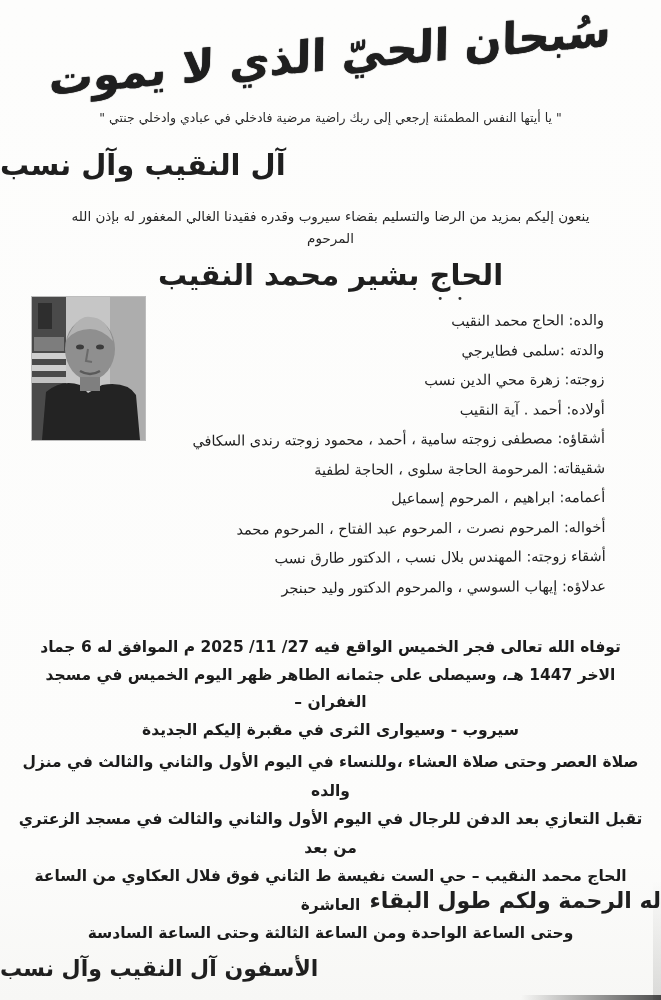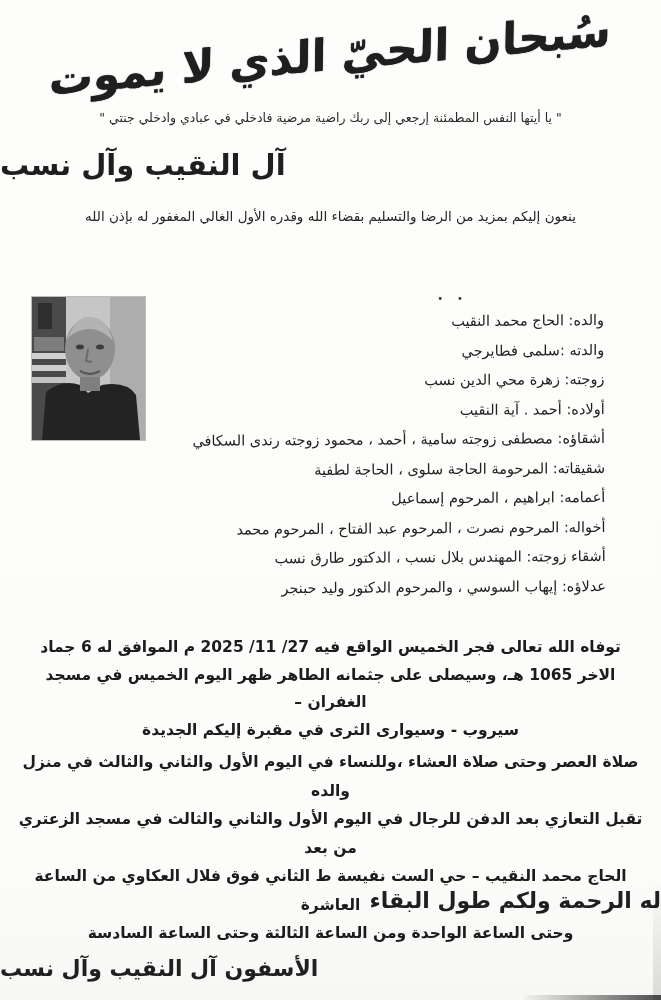--- a/index.html
+++ b/index.html
@@ -111,23 +111,25 @@
 
   <div class="calligraphy-wrap">
     <div class="calligraphy">سُبحان الحيّ الذي لا يموت</div>
   </div>
 
   <div class="verse">" يا أيتها النفس المطمئنة إرجعي إلى ربك راضية مرضية فادخلي في عبادي وادخلي جنتي "</div>
 
   <div class="family-title">آل النقيب وآل نسب</div>
 
   <div class="intro">
-    <div>ينعون إليكم بمزيد من الرضا والتسليم بقضاء الله وقدره الأول الغالي المغفور له بإذن الله</div>
+    <div>ينعون إليكم بمزيد من الرضا والتسليم بقضاء سيروب وقدره فقيدنا الغالي المغفور له بإذن الله</div>
+    <div>المرحوم</div>
   </div>
 
+  <div class="deceased-name">الحاج بشير محمد النقيب</div>
 
   <div class="ink-dots">••</div>
 
   <div class="photo">
     <svg viewBox="0 0 113 143" preserveAspectRatio="none">
       <rect x="0" y="0" width="113" height="143" fill="#c6c6c6"></rect>
       <rect x="78" y="0" width="35" height="143" fill="#adadad"></rect>
       <rect x="0" y="0" width="34" height="143" fill="#4a4a4a"></rect>
       <rect x="0" y="56" width="34" height="6" fill="#cfcfcf"></rect>
       <rect x="0" y="68" width="34" height="6" fill="#cfcfcf"></rect>
@@ -153,21 +155,21 @@
     <div class="relative-line">أشقاؤه: مصطفى زوجته سامية ، أحمد ، محمود زوجته رندى السكافي</div>
     <div class="relative-line">شقيقاته: المرحومة الحاجة سلوى ، الحاجة لطفية</div>
     <div class="relative-line">أعمامه: ابراهيم ، المرحوم إسماعيل</div>
     <div class="relative-line">أخواله: المرحوم نصرت ، المرحوم عبد الفتاح ، المرحوم محمد</div>
     <div class="relative-line">أشقاء زوجته: المهندس بلال نسب ، الدكتور طارق نسب</div>
     <div class="relative-line">عدلاؤه: إيهاب السوسي ، والمرحوم الدكتور وليد حبنجر</div>
   </div>
 
   <div class="burial">
     <div>توفاه الله تعالى فجر الخميس الواقع فيه 27/ 11/ 2025 م  الموافق له 6 جماد</div>
-    <div>الاخر 1065 هـ، وسيصلى على جثمانه الطاهر ظهر اليوم الخميس في مسجد الغفران –</div>
+    <div>الاخر 1447 هـ، وسيصلى على جثمانه الطاهر ظهر اليوم الخميس في مسجد الغفران –</div>
     <div>سيروب - وسيوارى الثرى في مقبرة إليكم الجديدة</div>
   </div>
 
   <div class="condolence">
     <div>صلاة العصر وحتى صلاة العشاء ،وللنساء في اليوم الأول والثاني والثالث في منزل والده</div>
     <div>تقبل التعازي بعد الدفن للرجال في اليوم الأول والثاني والثالث في مسجد الزعتري من بعد</div>
     <div>الحاج محمد النقيب – حي الست نفيسة ط الثاني فوق فلال العكاوي من الساعة العاشرة</div>
     <div>وحتى الساعة الواحدة ومن الساعة الثالثة وحتى الساعة السادسة</div>
   </div>
 

